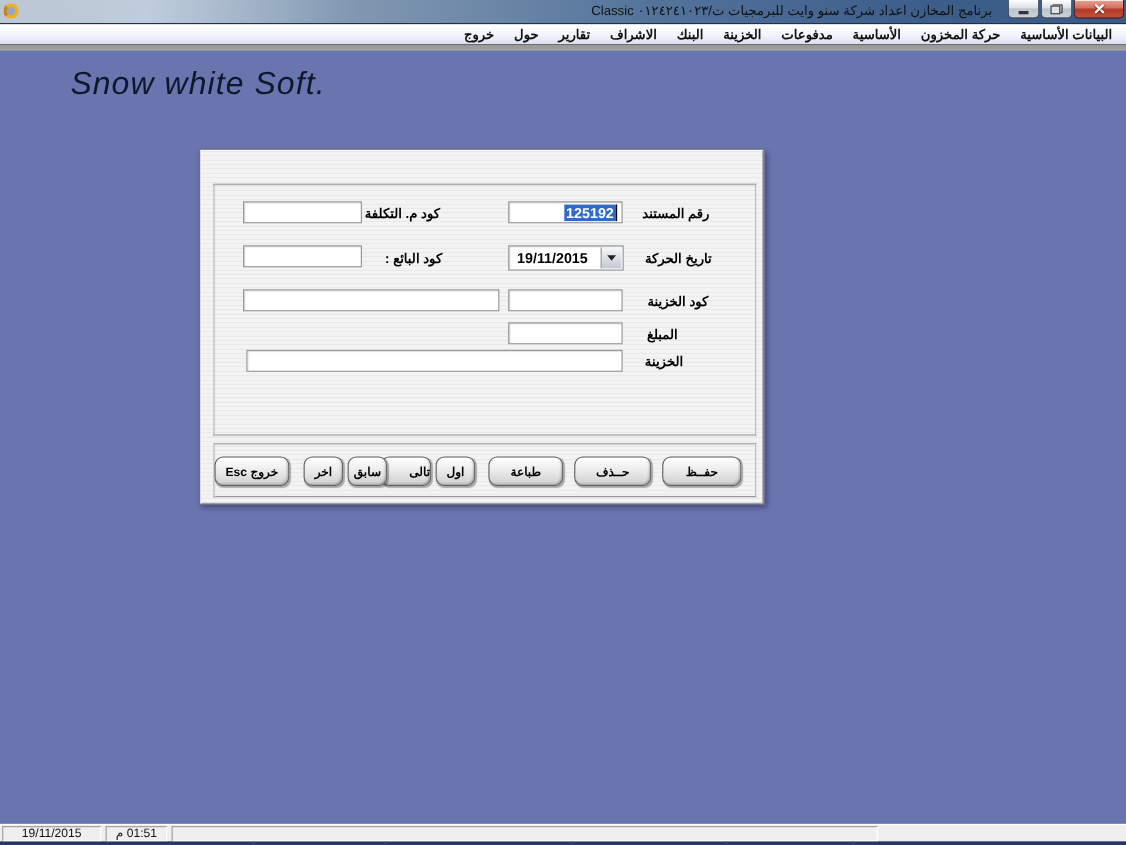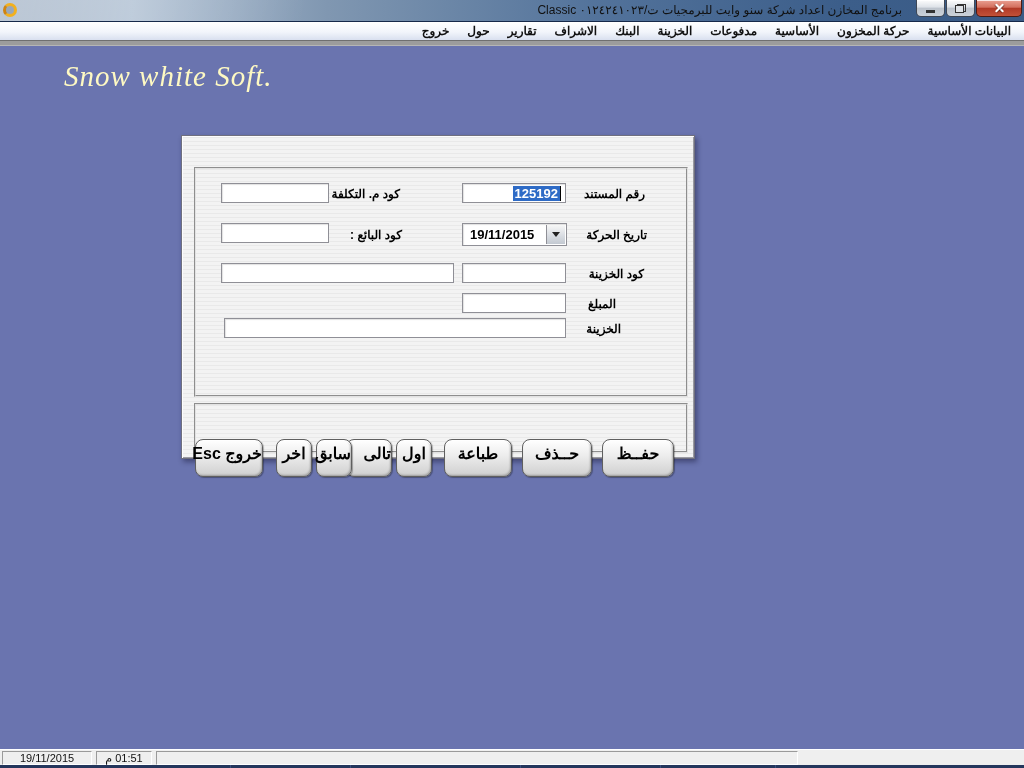--- a/index.html
+++ b/index.html
@@ -40,22 +40,22 @@
   .menubar { position:absolute; left:0; top:22px; width:1024px; height:18px;
     background:linear-gradient(180deg,#ffffff 0%,#f2f5fb 55%,#d9e0ef 100%);
     display:flex; direction:rtl; align-items:center; padding:0 4px; }
   .menu-item { font-size:12px; font-weight:bold; color:#111; padding:0 9px; line-height:18px;
     white-space:nowrap; cursor:default; }
   .mdi-strip { position:absolute; left:0; top:40px; width:1024px; height:6px;
     background:#9c9c9c; border-top:1px solid #6f6f6f; border-bottom:1px solid #b5b5b5; }
 
   
   .client { position:absolute; left:0; top:46px; width:1024px; height:703px; background:#6A74AF; }
-  .brand { position:absolute; left:64px; top:14px; font-family:Liberation Serif, serif;
-    font-style:italic; font-size:29px; color:#fef9c3; letter-spacing:1px; }
+  .brand { position:absolute; left:64px; top:14px; font-family:Liberation Sans, sans-serif;
+    font-style:italic; font-size:29px; color:#0f172a; letter-spacing:1px; }
 
   
   .dialog { position:absolute; left:181px; top:89px; width:514px; height:324px;
     border:1px solid #70707e;
     box-shadow:inset 1px 1px 0 #fdfdfd, inset -1px -1px 0 #9a9aa2, 2px 3px 5px rgba(20,20,50,.45);
     background:repeating-linear-gradient(0deg,#e9e9e9 0 1px,#f3f3f3 1px 4px); }
   .dlg-titlebar { position:absolute; left:1px; right:1px; top:1px; height:19px;
     background:repeating-linear-gradient(0deg,#cccccc 0 1px,#f4f4f4 1px 3px);
     border-bottom:1px solid #8a8a8a; }
   .dlg-title { position:absolute; left:0; right:0; top:0; height:19px; line-height:19px;
@@ -82,25 +82,25 @@
 
   .combo { position:absolute; height:23px; background:#fff; border:1px solid #8f8f96;
     box-shadow:inset 1px 1px 1px rgba(0,0,0,.12); display:flex; cursor:default; }
   .combo-text { flex:1; font-size:13px; font-weight:bold; color:#000; line-height:21px; padding-left:7px; }
   .combo-btn { width:19px; border-left:1px solid #8f8f96; margin:1px 1px 1px 0;
     background:linear-gradient(180deg,#f7f7f7,#d7dbe1 60%,#c3c9d1);
     display:flex; align-items:center; justify-content:center; }
   .chev { width:0; height:0; border-left:4px solid transparent; border-right:4px solid transparent;
     border-top:5px solid #222; }
 
-  .mac-btn { position:absolute; top:10px; height:38px; border:1px solid #5f5f5f; border-radius:8px;
+  .mac-btn { position:absolute; top:10px; height:27px; border:1px solid #5f5f5f; border-radius:8px;
     background:linear-gradient(180deg,#ffffff 0%,#ececec 45%,#cfcfcf 100%);
     box-shadow:inset 0 1px 0 #fff, inset -1px -1px 2px rgba(0,0,0,.25), 1px 1px 1px rgba(0,0,0,.3);
-    font-size:16px; font-weight:bold; color:#000; text-align:center; line-height:28px;
-    direction:rtl; white-space:nowrap; cursor:default; font-family:"Liberation Sans",sans-serif;margin-top:24px; }
+    font-size:11px; font-weight:bold; color:#000; text-align:center; line-height:28px;
+    direction:rtl; white-space:nowrap; cursor:default; font-family:"Liberation Sans",sans-serif; }
 
   
   .statusbar { position:absolute; left:0; top:749px; width:1024px; height:16px; background:#efefef;
     border-top:1px solid #ffffff; }
   .sb-panel { position:absolute; top:1px; height:14px; background:#efefef;
     border:1px solid; border-color:#9a9a9a #ffffff #ffffff #9a9a9a;
     font-size:11px; color:#111; text-align:center; line-height:12px; }
   .sb-date { left:2px;  width:90px; }
   .sb-time { left:96px; width:56px; direction:rtl; }
   .sb-info { left:156px; width:642px; }

